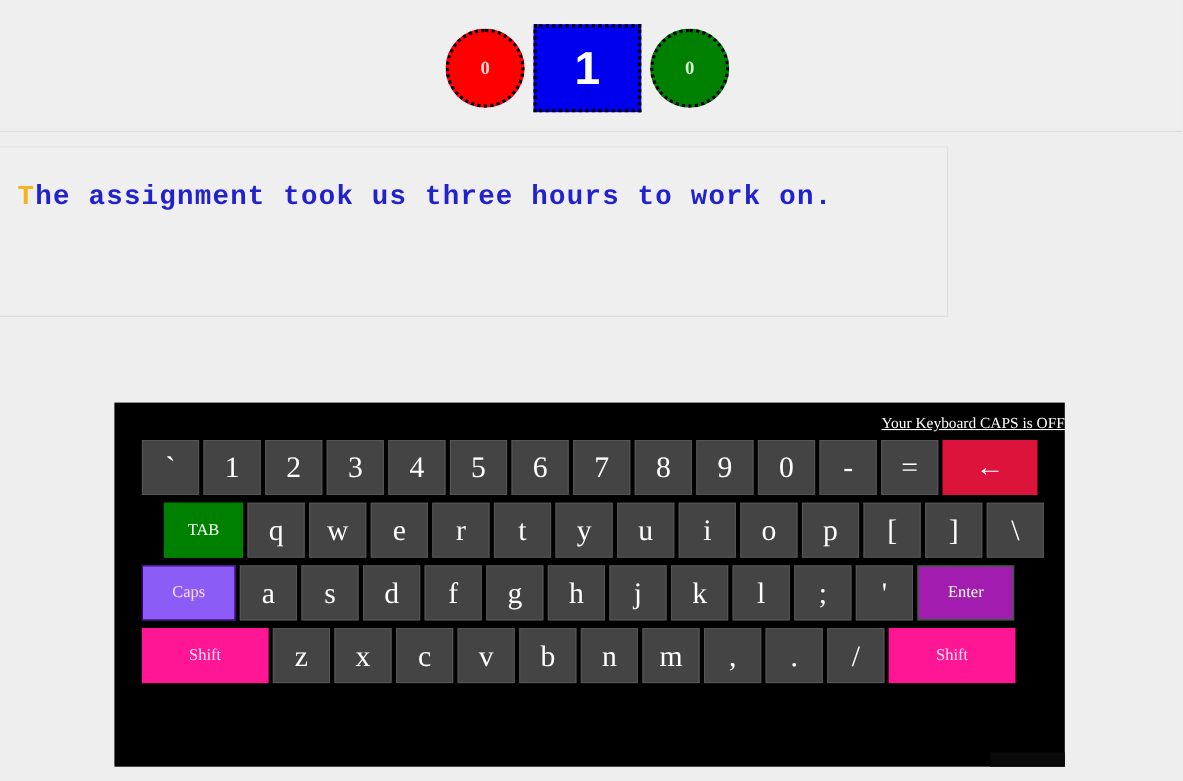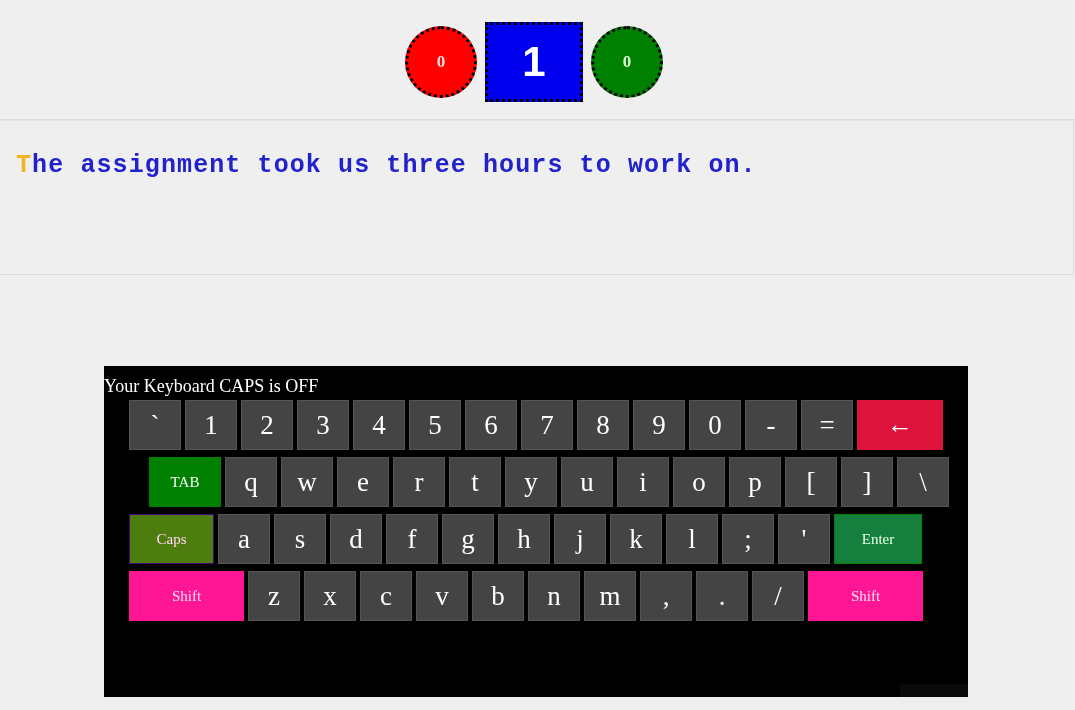--- a/index.html
+++ b/index.html
@@ -69,22 +69,22 @@
     box-sizing: border-box;
     display: flex;
     align-items: center;
     justify-content: center;
   }
 
   
   #text-panel {
     position: absolute;
     left: 0;
-    top: 120px;
-    width: 1074px;
+    top: 133px;
+    width: 862px;
     height: 155px;
     background: #efefef;
     border-top: 1px solid #e4e4e4;
     border-right: 1px solid #dcdcdc;
     border-bottom: 1px solid #dcdcdc;
     box-sizing: border-box;
     padding: 30px 0 0 16px;
   }
   #prompt-text {
     font-family: "Liberation Mono", "DejaVu Sans Mono", monospace;
@@ -109,24 +109,25 @@
     top: 366px;
     width: 864px;
     height: 331px;
     background: #000000;
     box-sizing: border-box;
     padding-top: 10px;
   }
   #caps-status {
     color: #ffffff;
     font-family: "Liberation Serif", serif;
-    font-size: 18px;
-    text-align: left;
+    font-size: 14px;
+    text-align: right;
     height: 24px;
     line-height: 20px;
+    text-decoration: underline;
   }
   .krow {
     display: flex;
     align-items: flex-start;
     margin-left: 25px;
     margin-bottom: 7px;
     height: 50px;
   }
   .key {
     height: 50px;
@@ -140,22 +141,22 @@
     align-items: center;
     justify-content: center;
     box-sizing: border-box;
     margin-right: 4px;
     user-select: none;
   }
   .key.special {
     font-size: 15px;
   }
   .key.tab    { width: 72px; background: #008000; border-color: #008000; margin-left: 20px; }
-  .key.caps   { width: 85px; background: #4d7c0f; border-color: #4b0082; color: #ffd9f5; }
-  .key.enter  { width: 88px; background: #15803d; border-color: #008000; color: #e7ffe7; }
+  .key.caps   { width: 85px; background: #8b5cf6; border-color: #4b0082; color: #ffd9f5; }
+  .key.enter  { width: 88px; background: #a21caf; border-color: #008000; color: #e7ffe7; }
   .key.shiftl { width: 115px; background: #ff1694; border-color: #ff1694; color: #ffe4f3; }
   .key.shiftr { width: 115px; background: #ff1694; border-color: #ff1694; color: #ffe4f3; }
   .key.backsp { width: 86px; background: #dc143c; border-color: #dc143c; font-size: 26px; }
   .key.space {
     width: 304px;
     height: 48px;
     font-size: 15px;
     align-items: flex-end;
     padding-bottom: 5px;
   }

